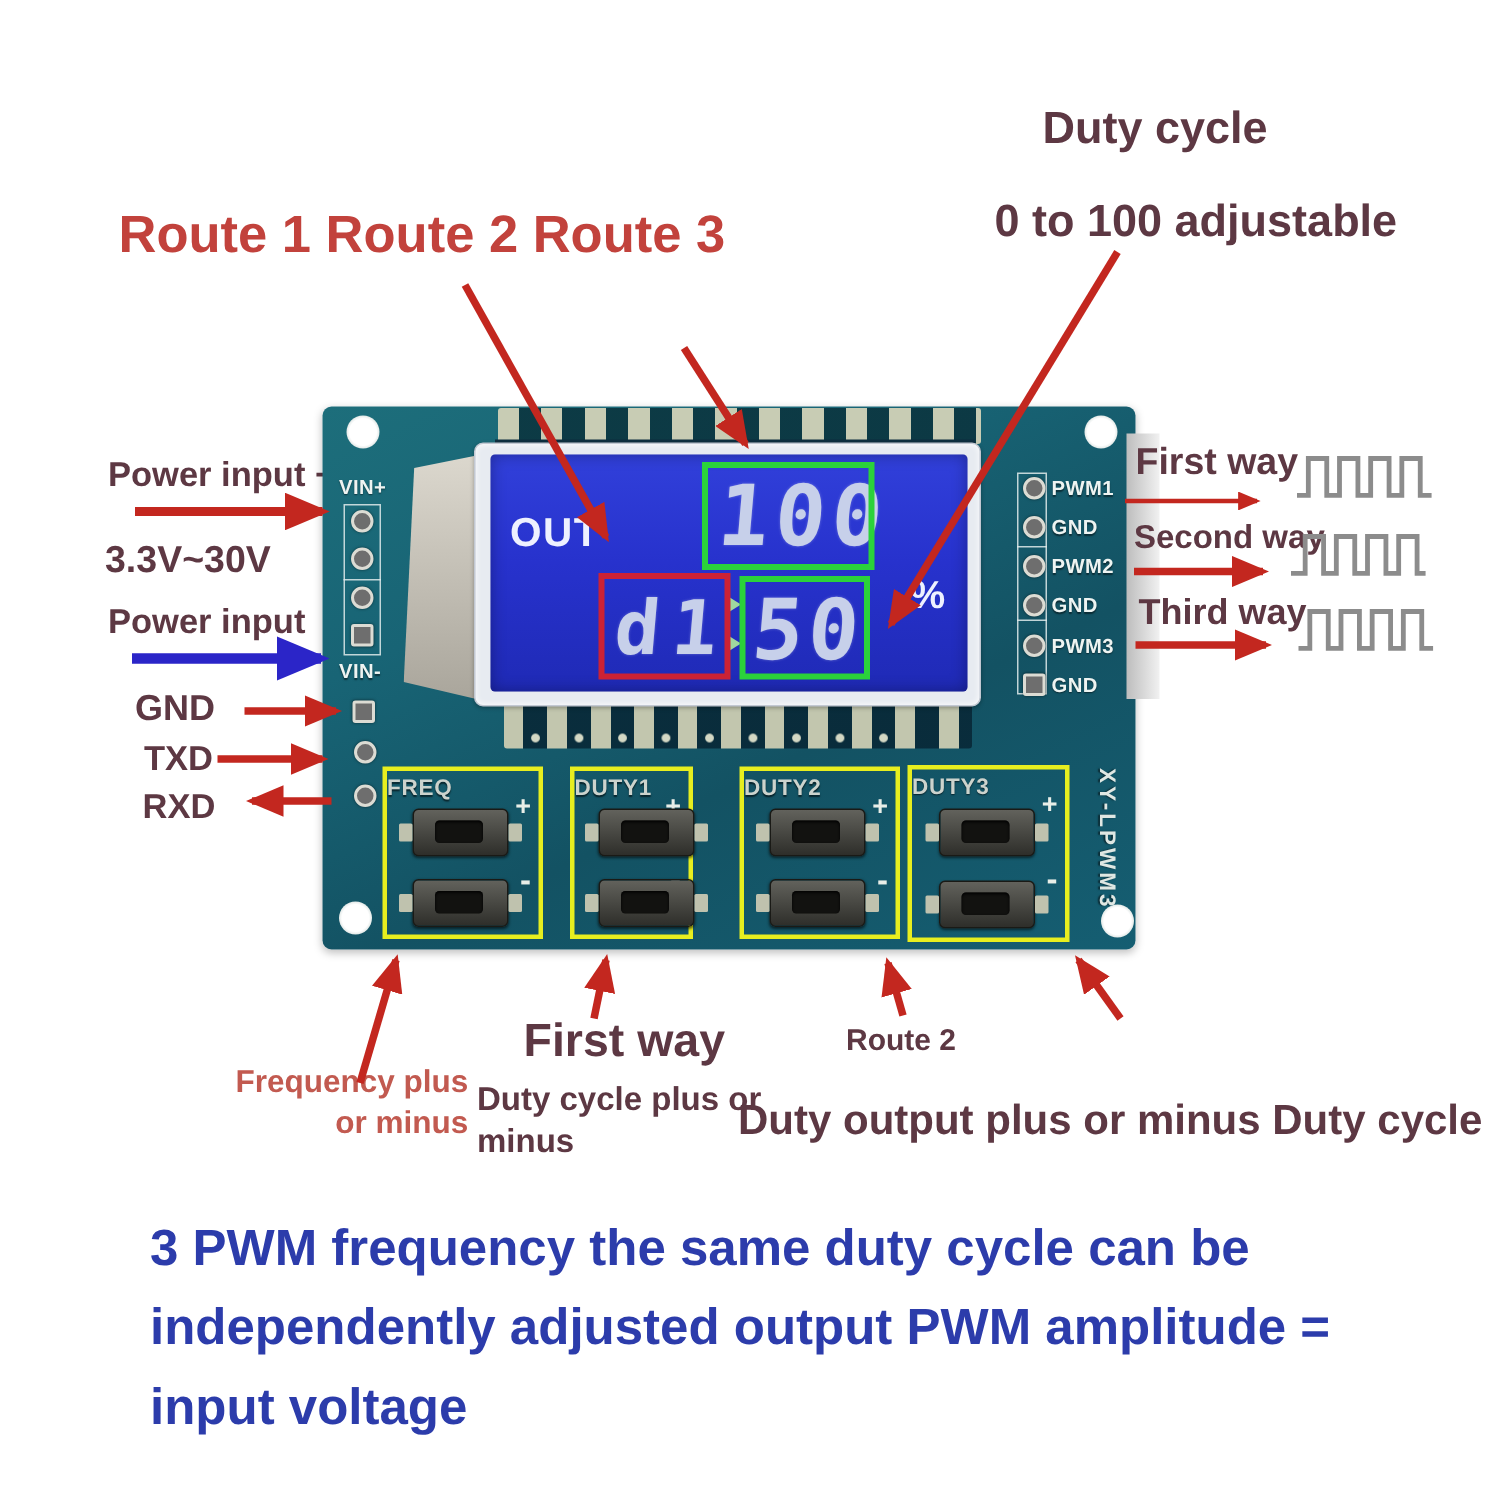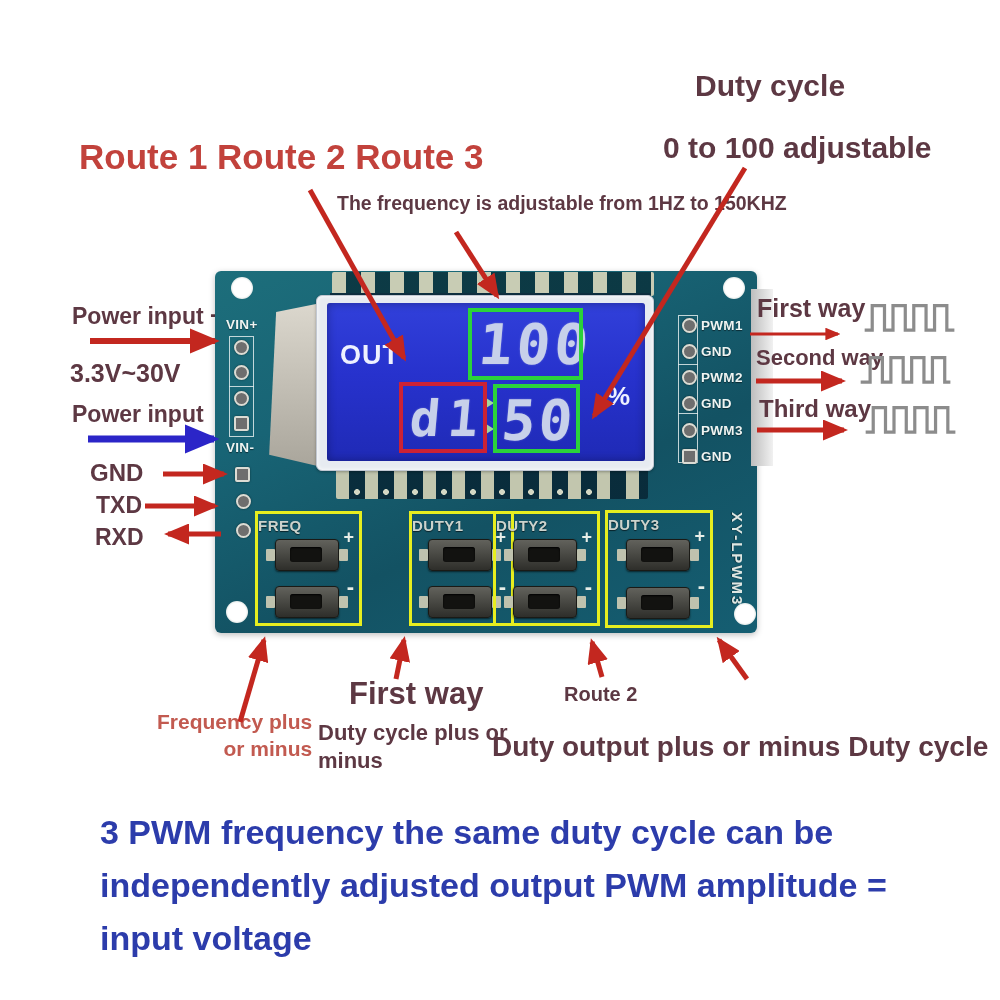--- a/index.html
+++ b/index.html
@@ -67,21 +67,20 @@
   svg.arrows{position:absolute;left:0;top:0;width:1000px;height:1000px;z-index:50;pointer-events:none;}
 </style>
 </head>
 <body>
 
 <div id="canvas">
 
   <div class="t red w6" style="left:79px;top:137px;font-size:35px;">Route 1 Route 2 Route 3</div>
   <div class="t maroon w6" style="left:695px;top:69px;font-size:30px;">Duty cycle</div>
   <div class="t maroon w6" style="left:663px;top:131px;font-size:30px;">0 to 100 adjustable</div>
-  <div class="t maroon w7" style="left:337px;top:192px;font-size:19.5px;">The frequency is adjustable from 1HZ to 150KHZ</div>
 
   <div class="t maroon w6" style="left:72px;top:303px;font-size:23px;">Power input +</div>
   <div class="t maroon w6" style="left:70px;top:359px;font-size:25px;">3.3V~30V</div>
   <div class="t maroon w6" style="left:72px;top:401px;font-size:23px;">Power input</div>
   <div class="t maroon w6" style="left:90px;top:459px;font-size:24px;">GND</div>
   <div class="t maroon w6" style="left:96px;top:492px;font-size:23px;">TXD</div>
   <div class="t maroon w6" style="left:95px;top:524px;font-size:23px;">RXD</div>
 
   <div class="board"></div>
 
@@ -148,21 +147,21 @@
         <div class="cap"></div>
         <div class="leg l"></div>
         <div class="leg r"></div>
       </div>
     <div class="pushbtn" style="left:17px;top:72px;">
         <div class="cap"></div>
         <div class="leg l"></div>
         <div class="leg r"></div>
       </div>
   </div>
-  <div class="btn-group" style="left:380px;top:511px;width:105px;height:115px;margin-left:29px;">
+  <div class="btn-group" style="left:380px;top:511px;width:82px;height:115px;">
     <div class="btn-label">DUTY1</div>
     <div class="btn-plus">+</div>
     <div class="btn-minus">-</div>
     <div class="pushbtn" style="left:16px;top:25px;">
         <div class="cap"></div>
         <div class="leg l"></div>
         <div class="leg r"></div>
       </div>
     <div class="pushbtn" style="left:16px;top:72px;">
         <div class="cap"></div>

